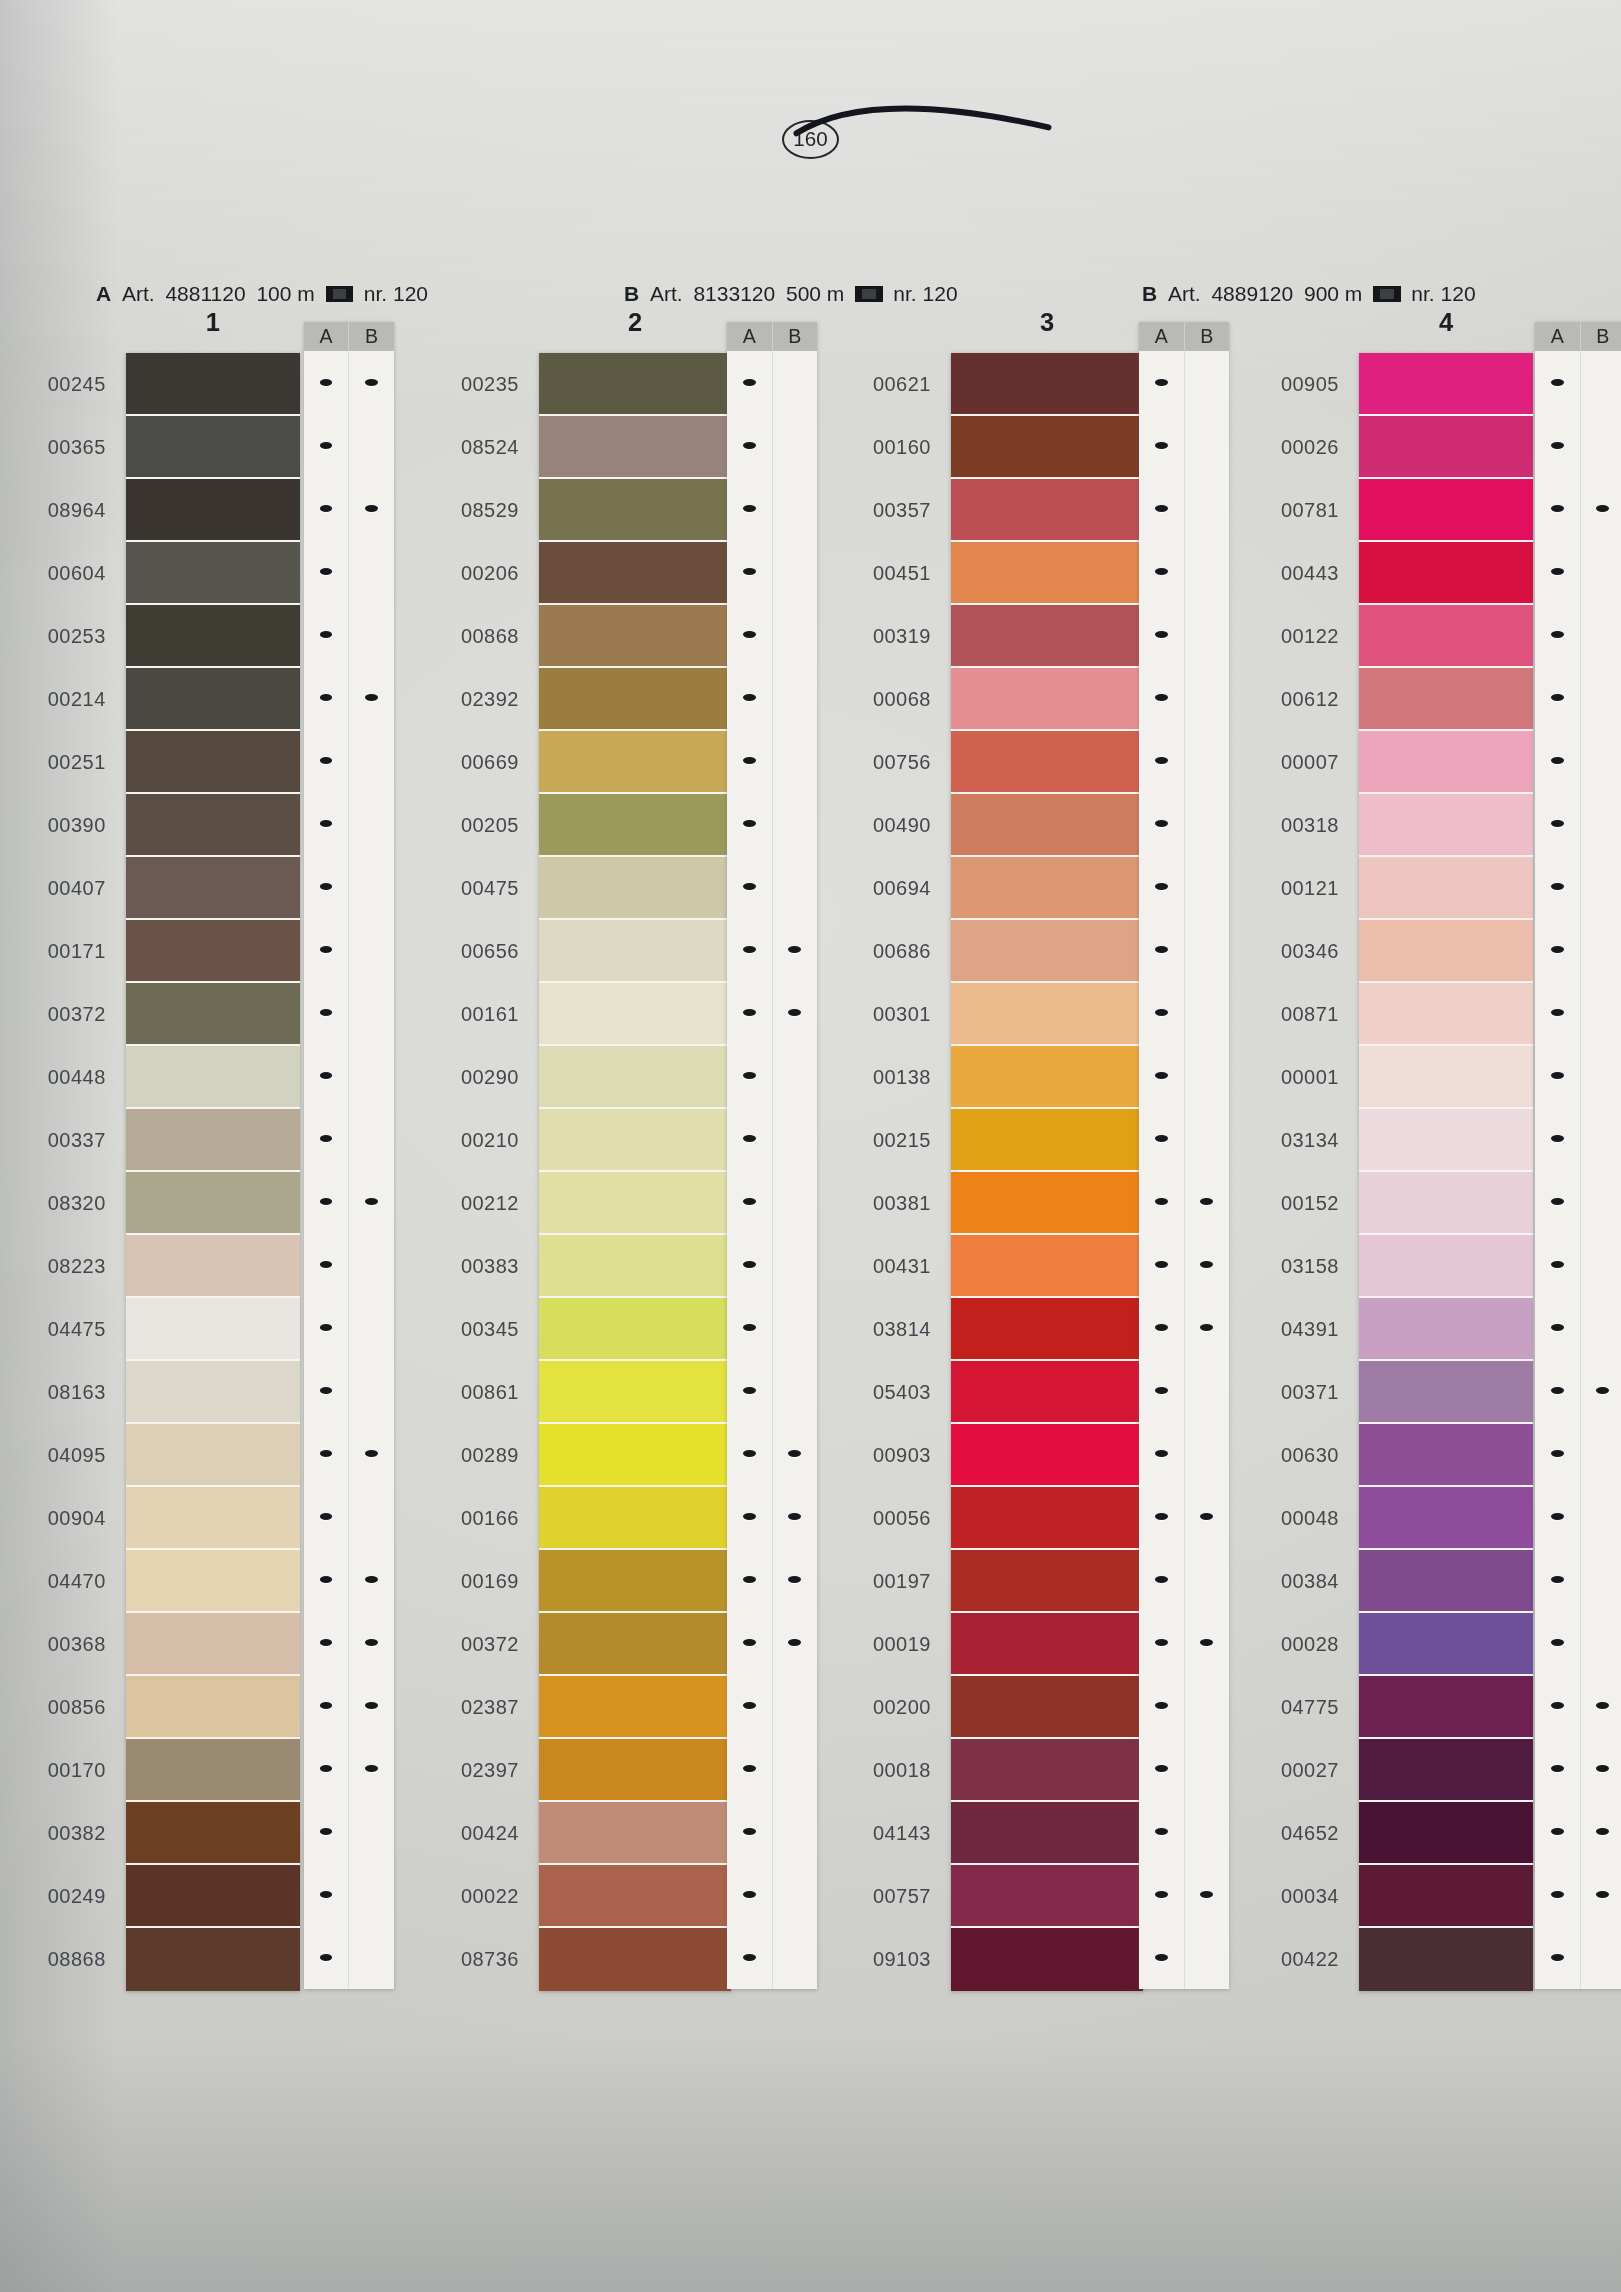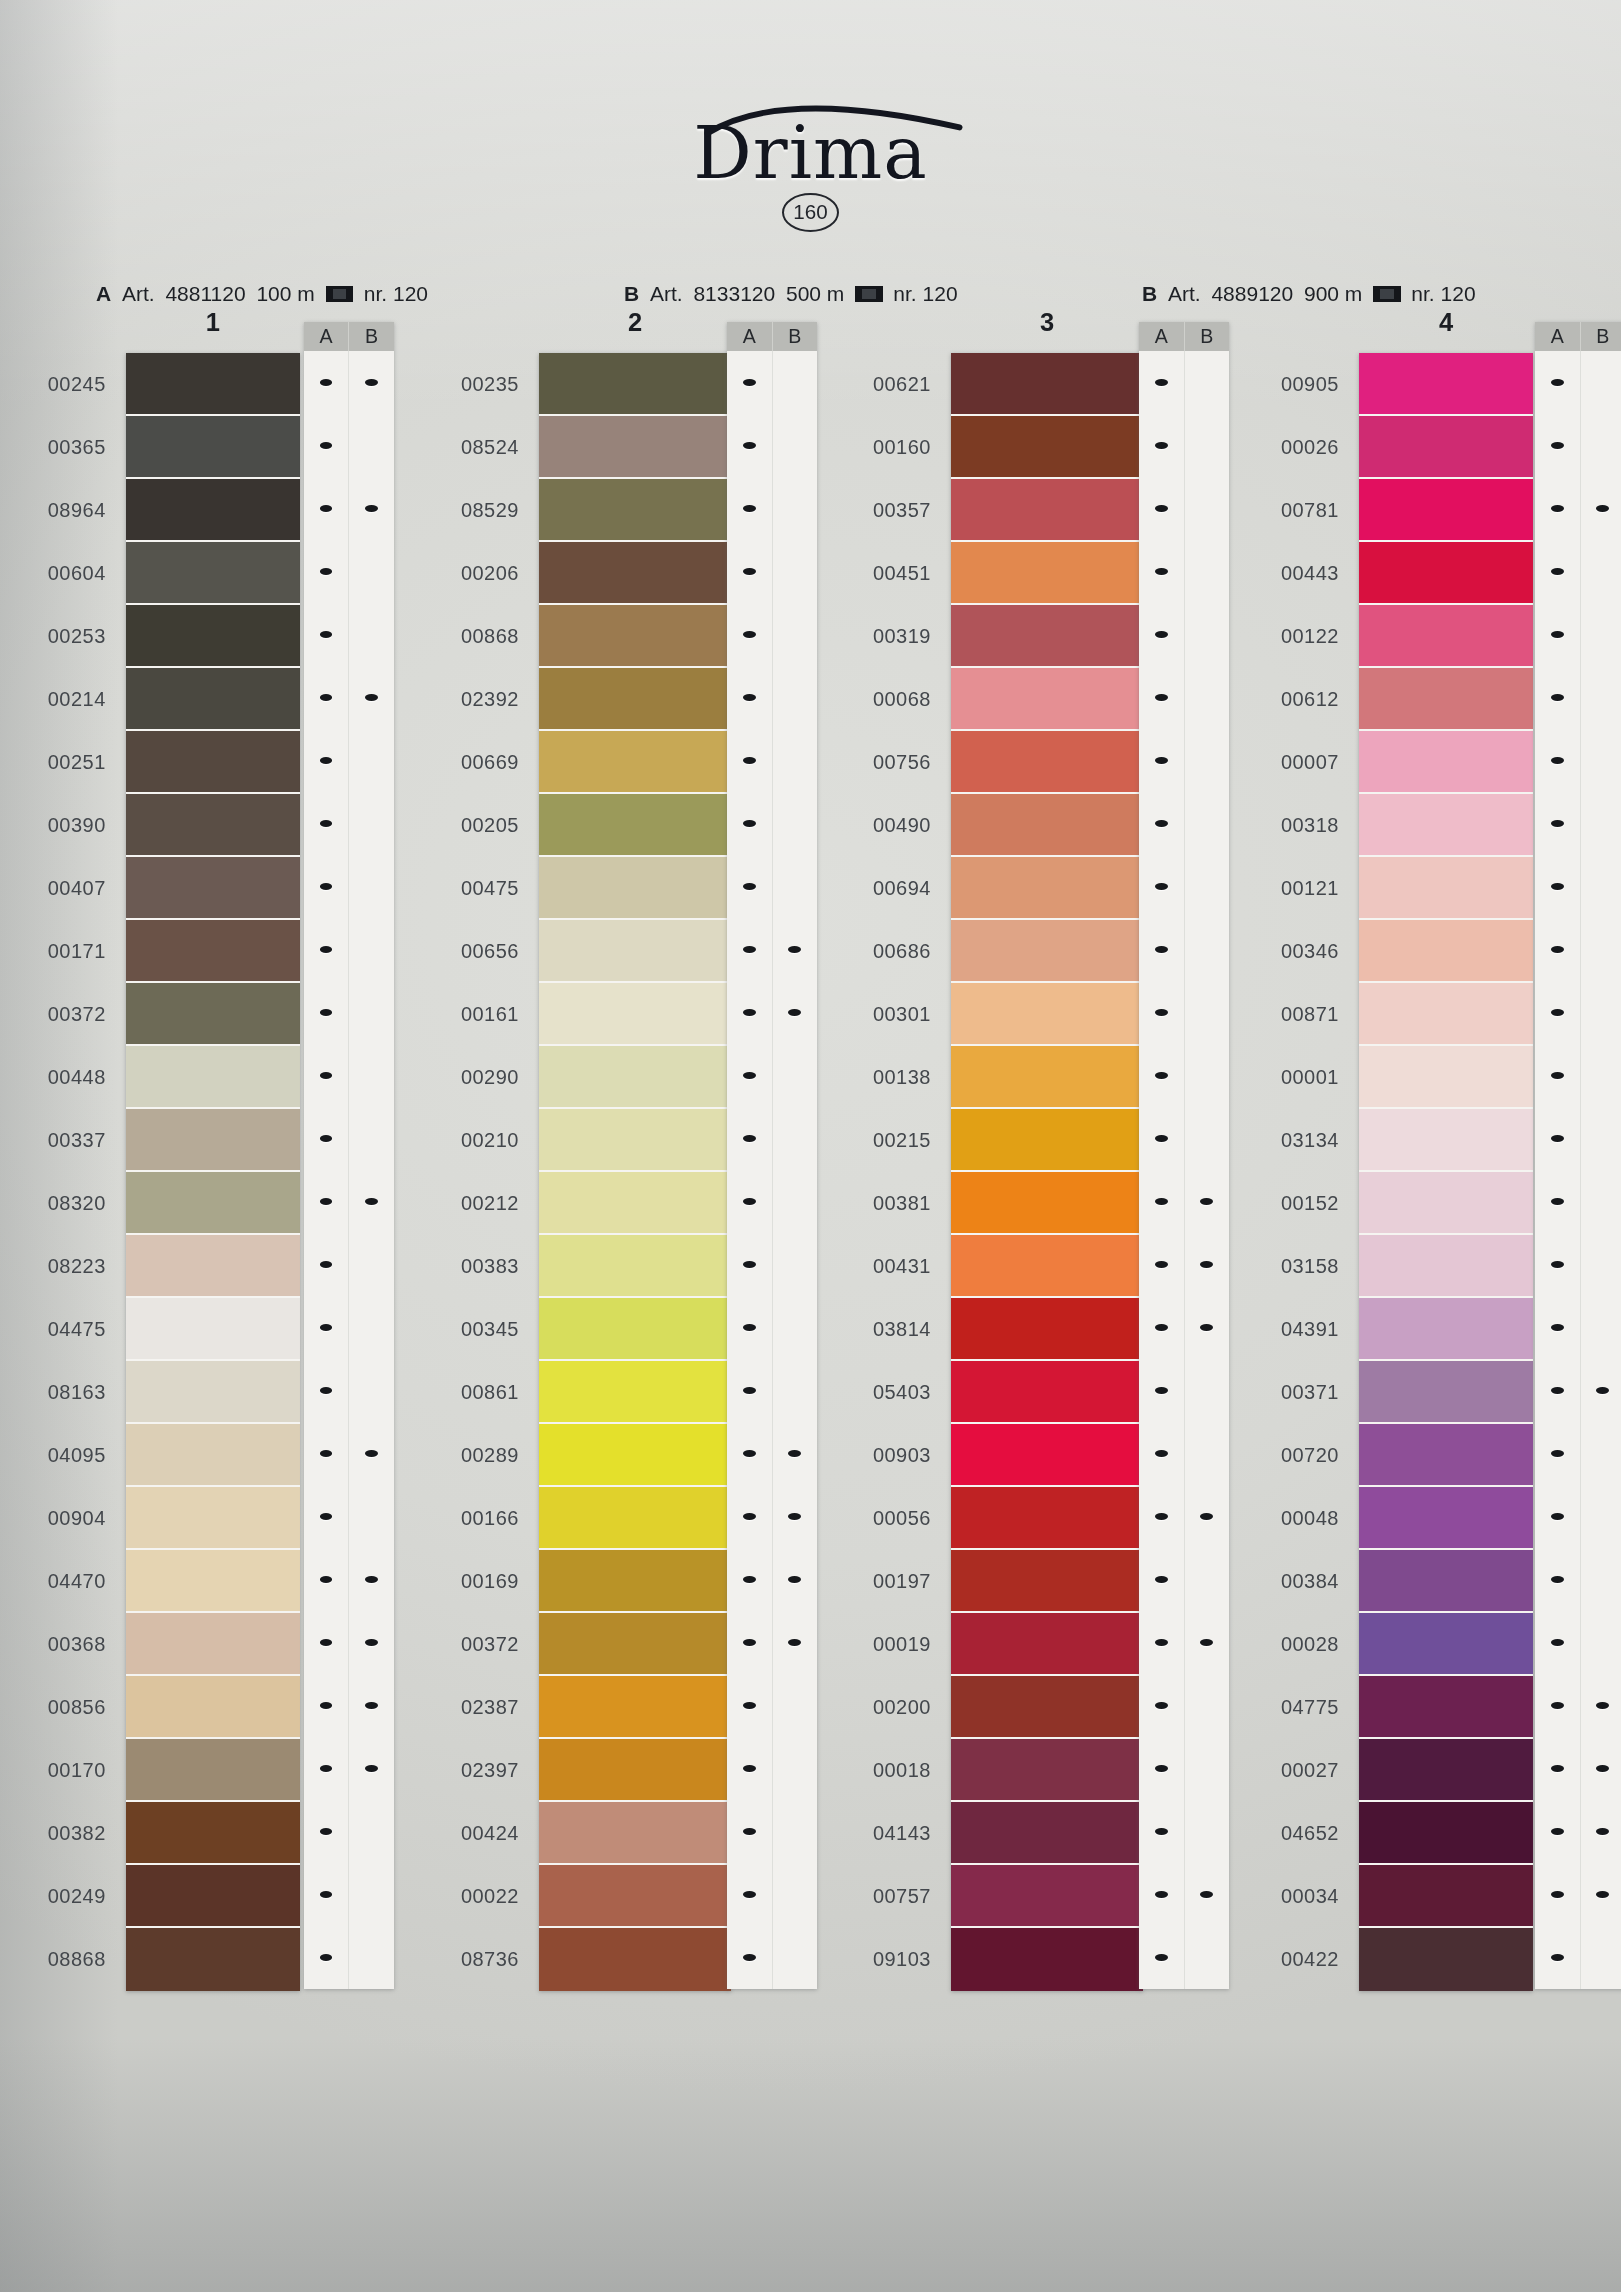--- a/index.html
+++ b/index.html
@@ -130,21 +130,20 @@
 <div class="sheet"></div>
 <div class="glow-top"></div>
 <div class="shadow-left"></div>
 <div class="shadow-bottom"></div>
 
 <div class="logo-wrap">
   <div class="logo-mark">
     <svg class="logo-swoosh" viewBox="0 0 270 44">
       <path d="M6 30 C 60 -4, 150 -2, 264 24" fill="none" stroke="#13161f" stroke-width="6" stroke-linecap="round"></path>
     </svg>
-    <div class="logo-text">Drima</div>
     <div class="logo-120">160</div>
   </div>
 </div>
 
 <div class="art-row">
   <div class="art" style="left:96px;">
     <span class="bold">A</span>
     <span>Art.</span>
     <span>4881120</span>
     <span>100 m</span>
@@ -894,21 +893,21 @@
         <div class="code">00318</div>
         <div class="code">00121</div>
         <div class="code">00346</div>
         <div class="code">00871</div>
         <div class="code">00001</div>
         <div class="code">03134</div>
         <div class="code">00152</div>
         <div class="code">03158</div>
         <div class="code">04391</div>
         <div class="code">00371</div>
-        <div class="code">00720</div>
+        <div class="code">00630</div>
         <div class="code">00048</div>
         <div class="code">00384</div>
         <div class="code">00028</div>
         <div class="code">04775</div>
         <div class="code">00027</div>
         <div class="code">04652</div>
         <div class="code">00034</div>
         <div class="code">00422</div>
       </div>
       <div class="swatches" style="left: 116px; width: 174px;">

